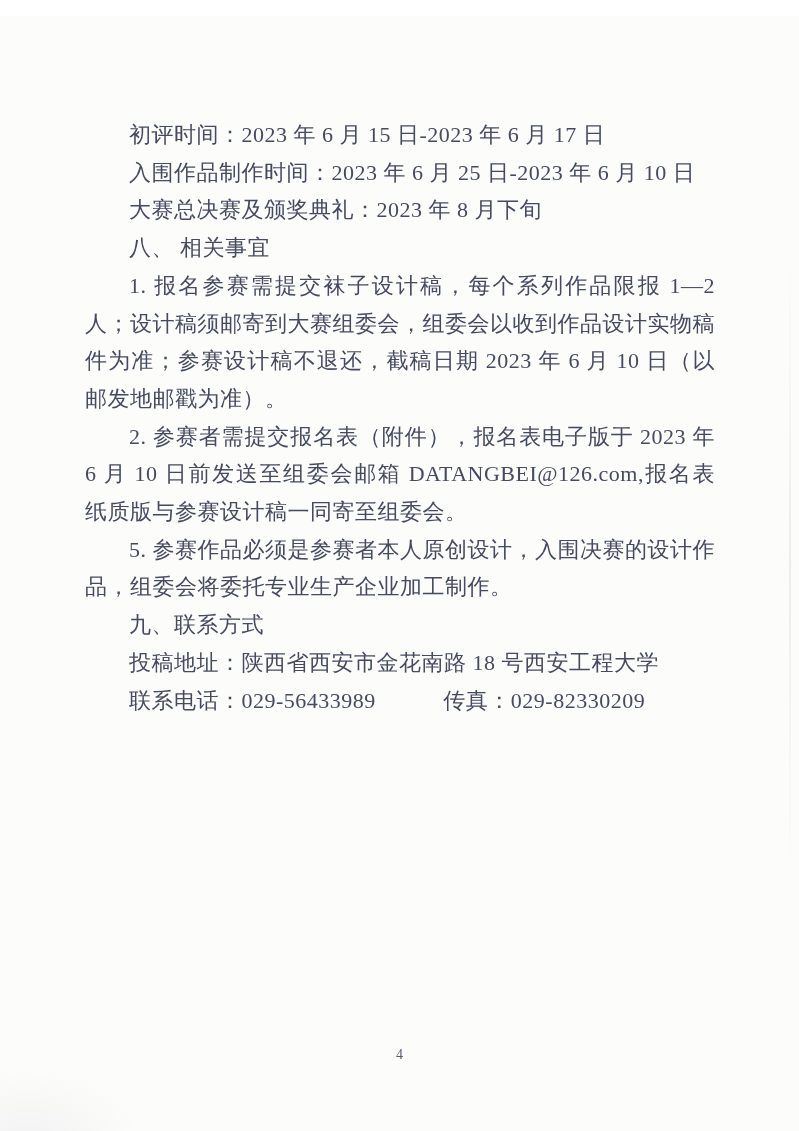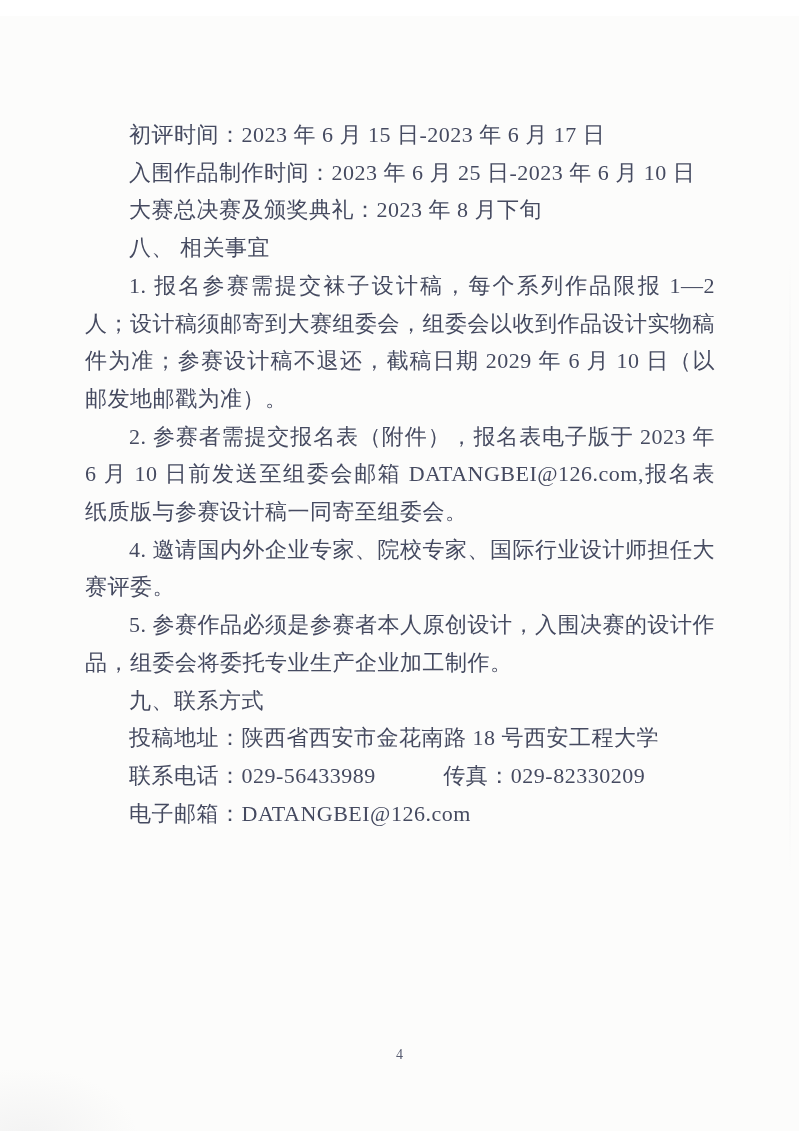--- a/index.html
+++ b/index.html
@@ -68,25 +68,23 @@
 <div class="page">
 
   <div class="scan-edge-right"></div>
   <div class="scan-smudge-bottom-left"></div>
 
   <div class="content">
     <p>初评时间：2023 年 6 月 15 日-2023 年 6 月 17 日</p>
     <p>入围作品制作时间：2023 年 6 月 25 日-2023 年 6 月 10 日</p>
     <p>大赛总决赛及颁奖典礼：2023 年 8 月下旬</p>
     <p>八、 相关事宜</p>
-    <p>1. 报名参赛需提交袜子设计稿，每个系列作品限报 1—2 人；设计稿须邮寄到大赛组委会，组委会以收到作品设计实物稿件为准；参赛设计稿不退还，截稿日期 2029 年 6 月 10 日（以邮发地邮戳为准）。</p>
+    <p>1. 报名参赛需提交袜子设计稿，每个系列作品限报 1—2 人；设计稿须邮寄到大赛组委会，组委会以收到作品设计实物稿件为准；参赛设计稿不退还，截稿日期 2023 年 6 月 10 日（以邮发地邮戳为准）。</p>
     <p>2. 参赛者需提交报名表（附件），报名表电子版于 2023 年 6 月 10 日前发送至组委会邮箱 DATANGBEI@126.com,报名表纸质版与参赛设计稿一同寄至组委会。</p>
-    <p>4. 邀请国内外企业专家、院校专家、国际行业设计师担任大赛评委。</p>
     <p>5. 参赛作品必须是参赛者本人原创设计，入围决赛的设计作品，组委会将委托专业生产企业加工制作。</p>
     <p>九、联系方式</p>
     <p>投稿地址：陕西省西安市金花南路 18 号西安工程大学</p>
     <p>联系电话：029-56433989　　　传真：029-82330209</p>
-    <p>电子邮箱：DATANGBEI@126.com</p>
   </div>
 
   <div class="page-number">4</div>
 
 </div>
 
 </body></html>

